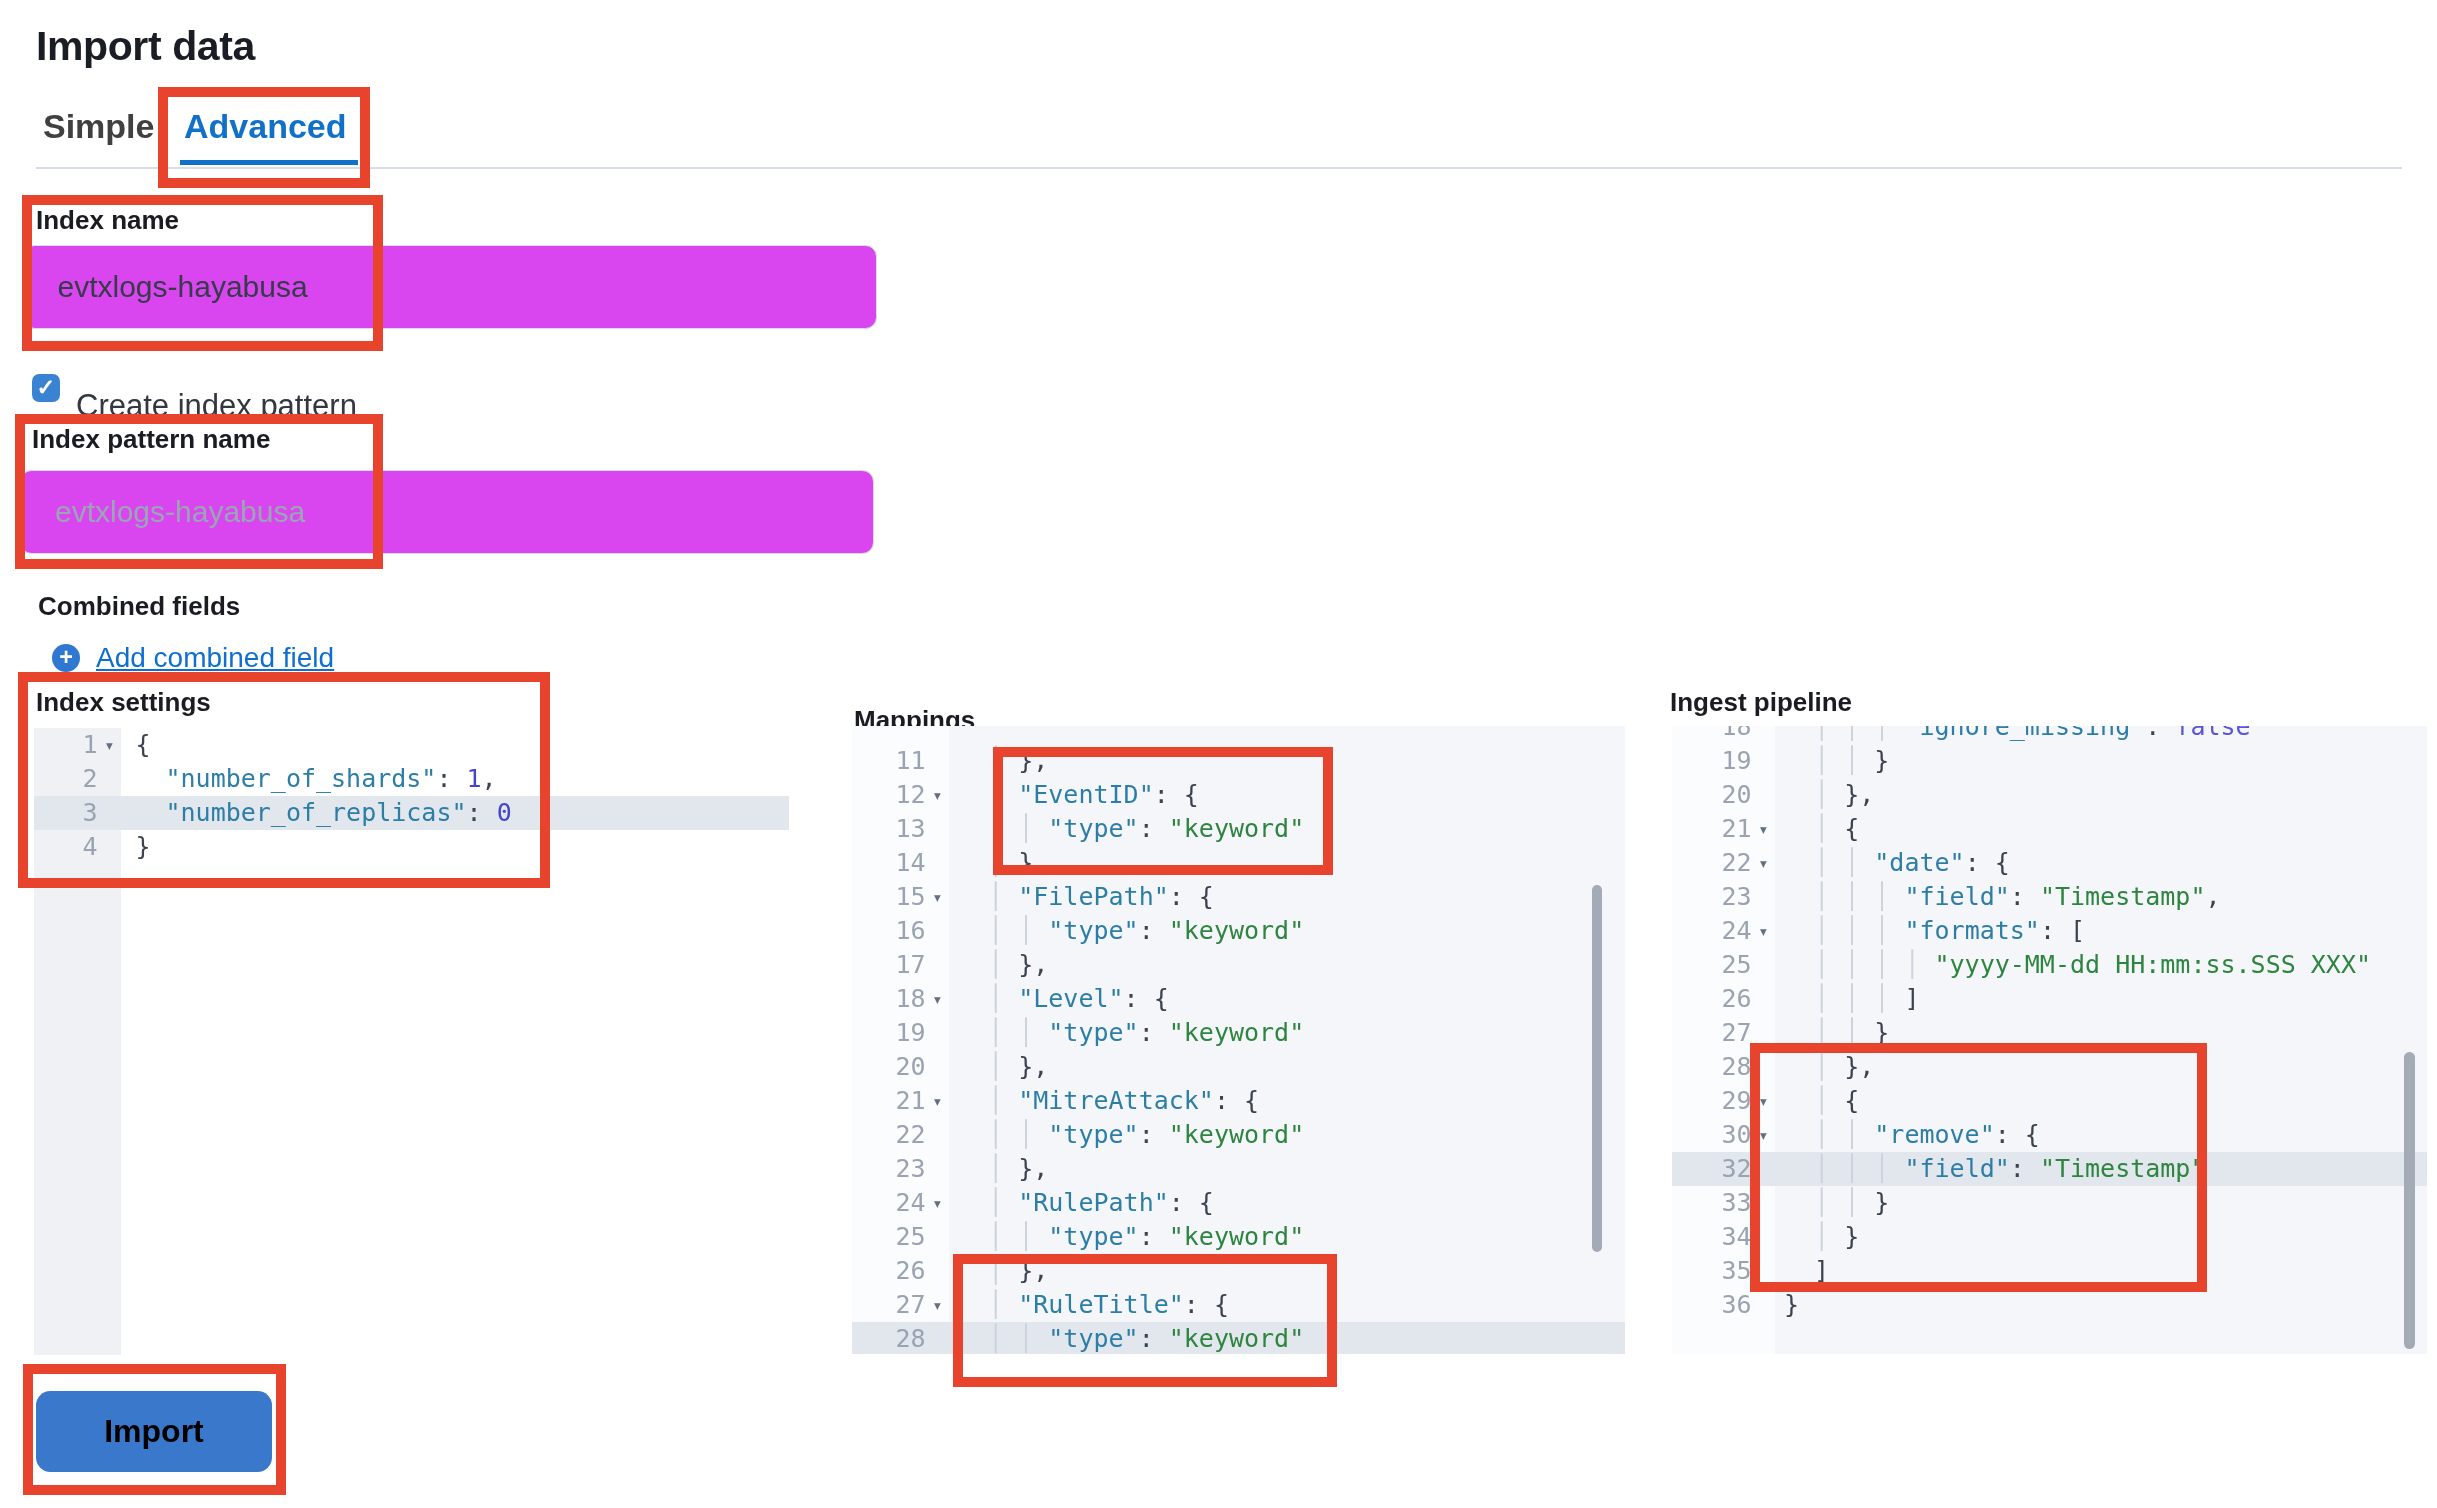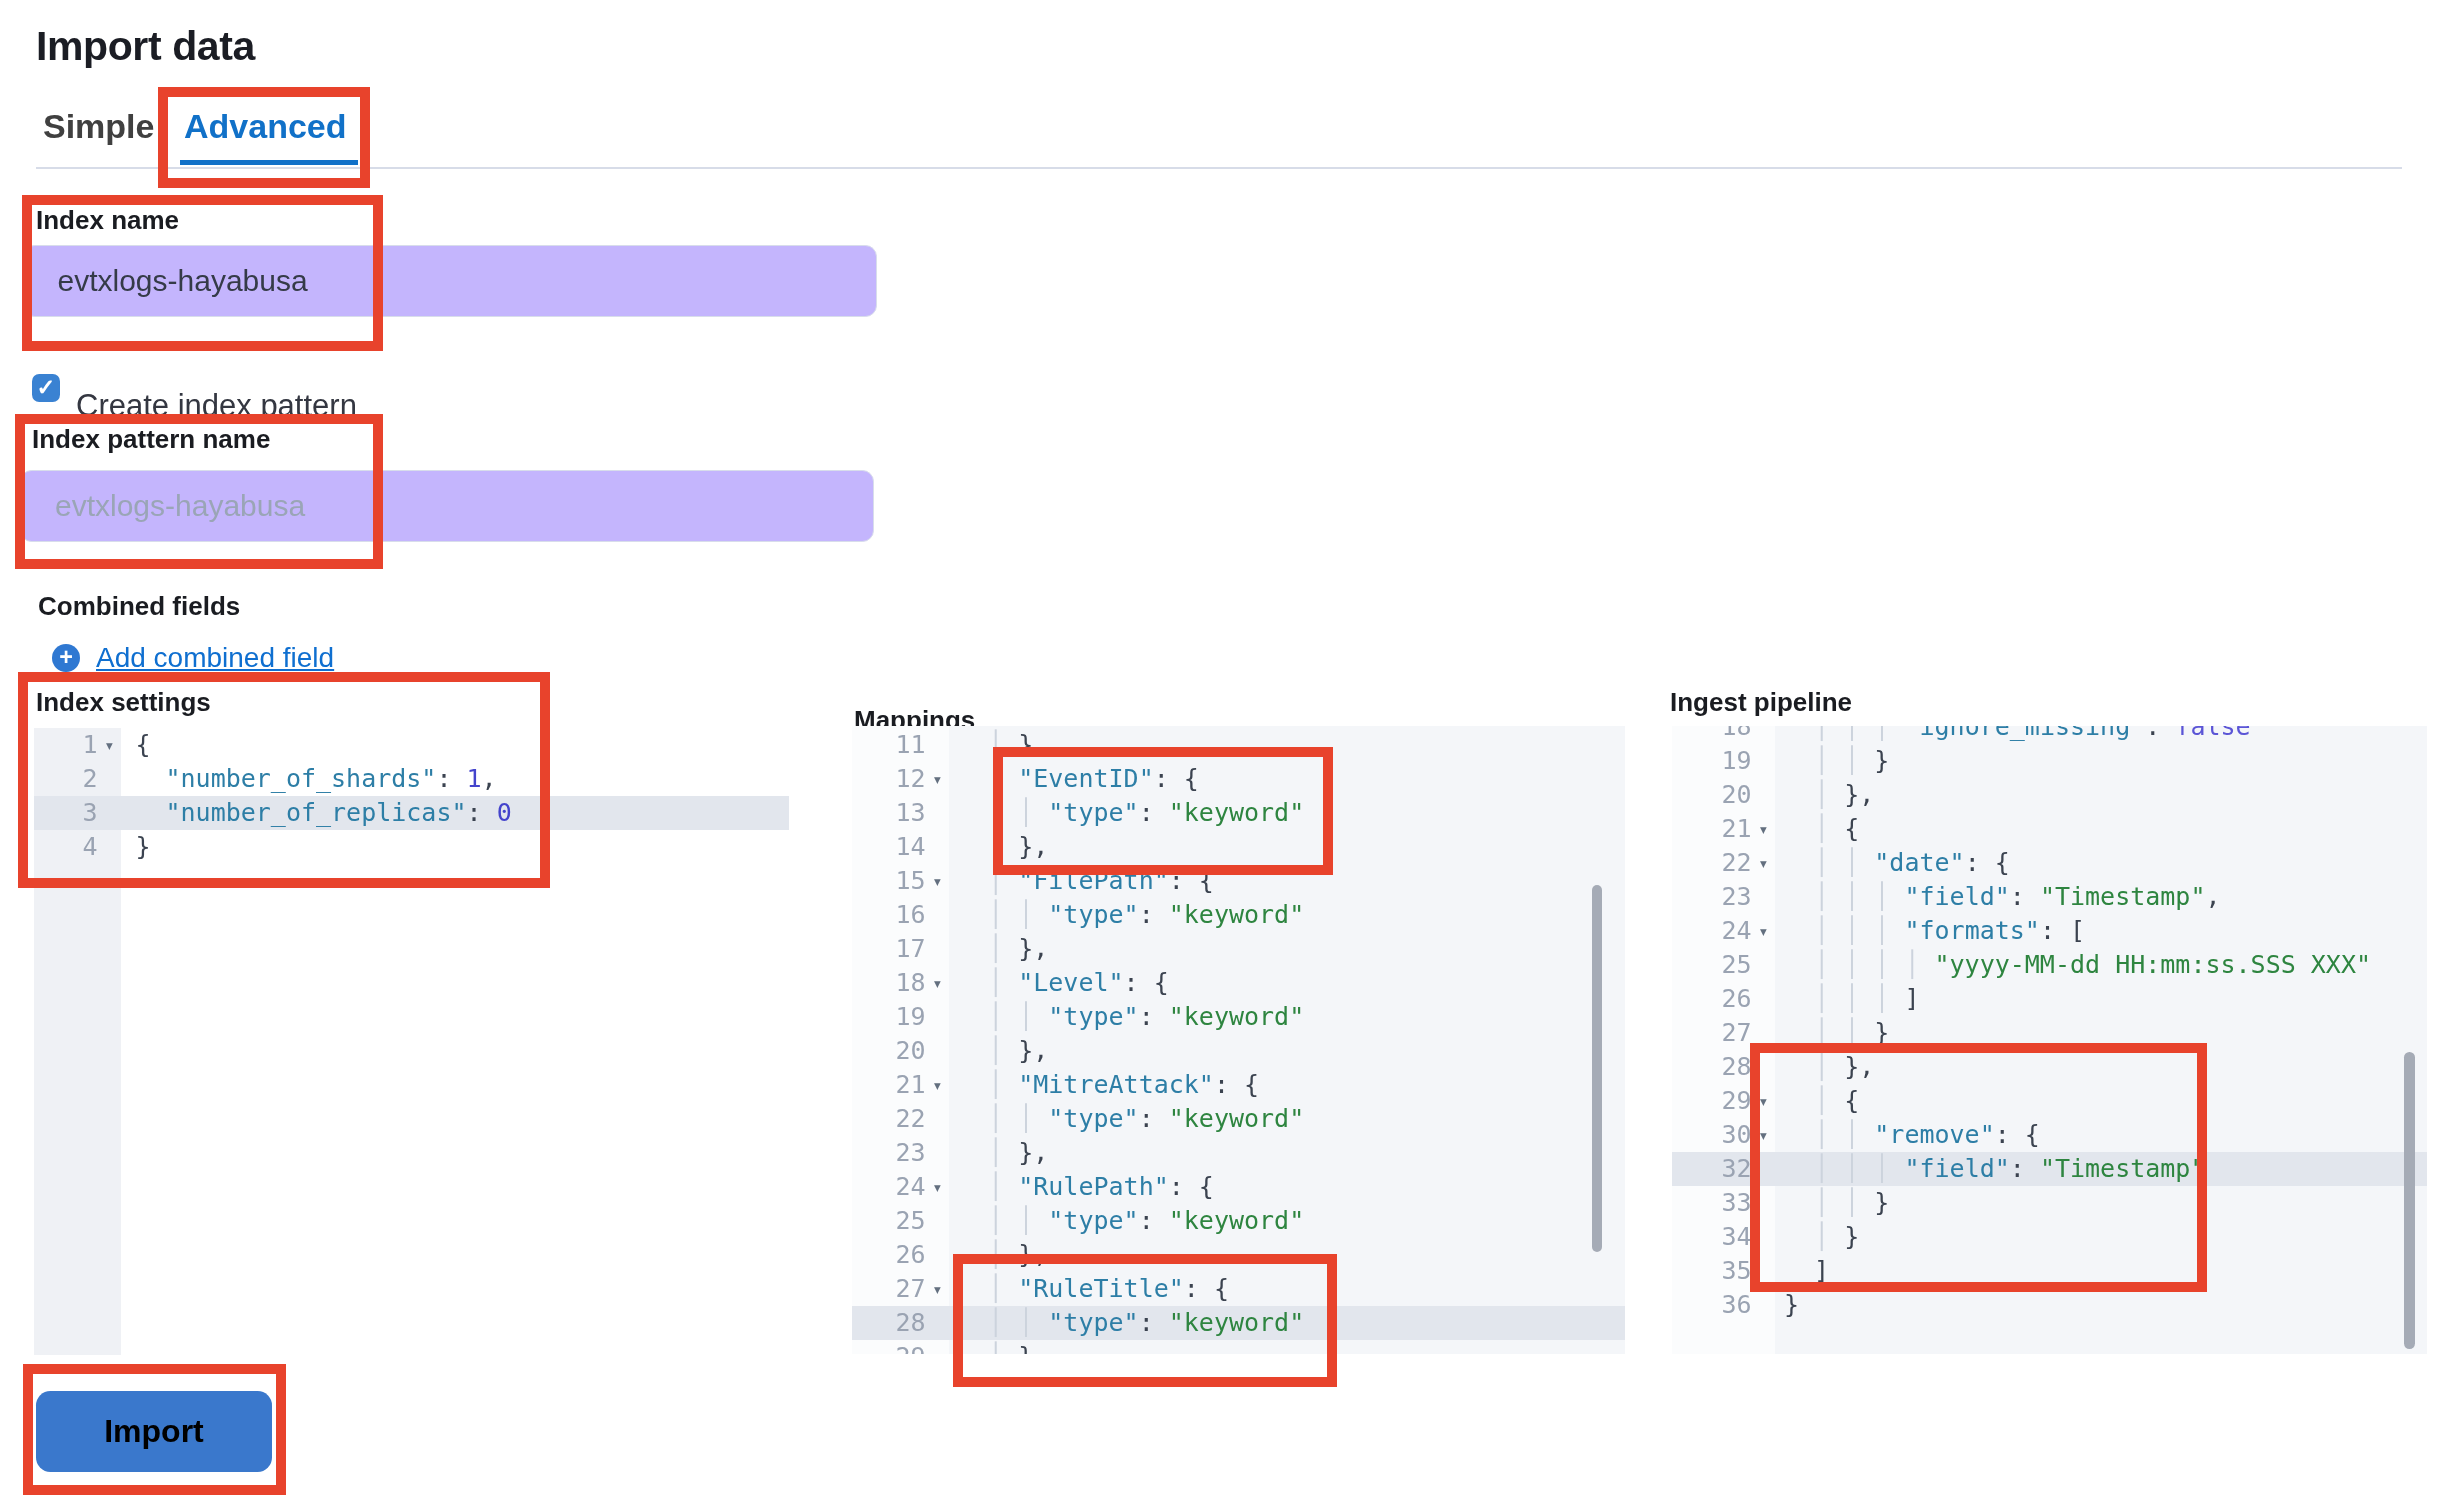--- a/index.html
+++ b/index.html
@@ -16,21 +16,21 @@
 
   
   .field-label{position:absolute;font-size:26px;font-weight:700;color:#1a1c21;}
   .lbl-index-name{left:36px;top:205px;}
   .lbl-pattern{left:32px;top:424px;}
   .lbl-combined{left:38px;top:591px;}
   .lbl-settings{left:36px;top:687px;}
   .lbl-mappings{left:854px;top:705px;}
   .lbl-ingest{left:1670px;top:687px;}
 
-  .text-input{position:absolute;box-sizing:border-box;width:854px;height:72px;background:#c4b5fd;
+  .text-input{position:absolute;box-sizing:border-box;width:854px;height:84px;background:#d946ef;
       border:1.8px solid #d8ddeb;border-radius:11.7px;font-family:"Liberation Sans",sans-serif;
       font-size:30px;padding:0 0 0 34px;color:#353b48;outline:none;}
   .input-index{left:22.5px;top:245px;}
   .input-pattern{left:20px;top:470px;}
   .input-pattern::placeholder{color:#9aa5b6;opacity:1;}
 
   .checkbox{position:absolute;left:32px;top:374px;width:28px;height:28px;background:#3a82d2;
       border-radius:7.2px;color:#fff;font-size:22.5px;font-weight:700;text-align:center;line-height:28px;cursor:pointer;}
   .cb-label{position:absolute;left:76px;top:388px;font-size:31px;color:#343741;}
 
@@ -42,21 +42,21 @@
   
   .editor{position:absolute;overflow:hidden;}
   .ed1{left:34px;top:728px;width:755px;height:627px;background:#ffffff;}
   .ed2{left:852px;top:726px;width:773px;height:628px;background:#f4f6f9;}
   .ed3{left:1672px;top:726px;width:755px;height:628px;background:#f4f6f9;}
   .gutter-strip{position:absolute;left:0;top:0;bottom:0;}
   .ed1 .gutter-strip{width:87px;background:#eff1f5;}
   .ed2 .gutter-strip{width:97px;background:#fbfcfd;}
   .ed3 .gutter-strip{width:103px;background:#fbfcfd;}
   .rows{position:relative;}
-  .ed2 .rows{margin-top:2px;}
+  .ed2 .rows{margin-top:18px;}
   .ed3 .rows{margin-top:-16px;}
   .row{display:flex;height:34px;line-height:34px;}
   .row.hl{background:#e2e6ed;}
   .gcell{flex:none;display:flex;justify-content:flex-end;align-items:center;
       font-family:"DejaVu Sans Mono",monospace;font-size:25px;color:#9aa3b2;}
   .ed1 .gcell{width:87px;}
   .ed2 .gcell{width:97px;}
   .ed3 .gcell{width:103px;}
   .lnum{text-align:right;}
   .caret{width:23.4px;flex:none;font-size:17px;color:#636f7f;text-align:center;line-height:34px;}

